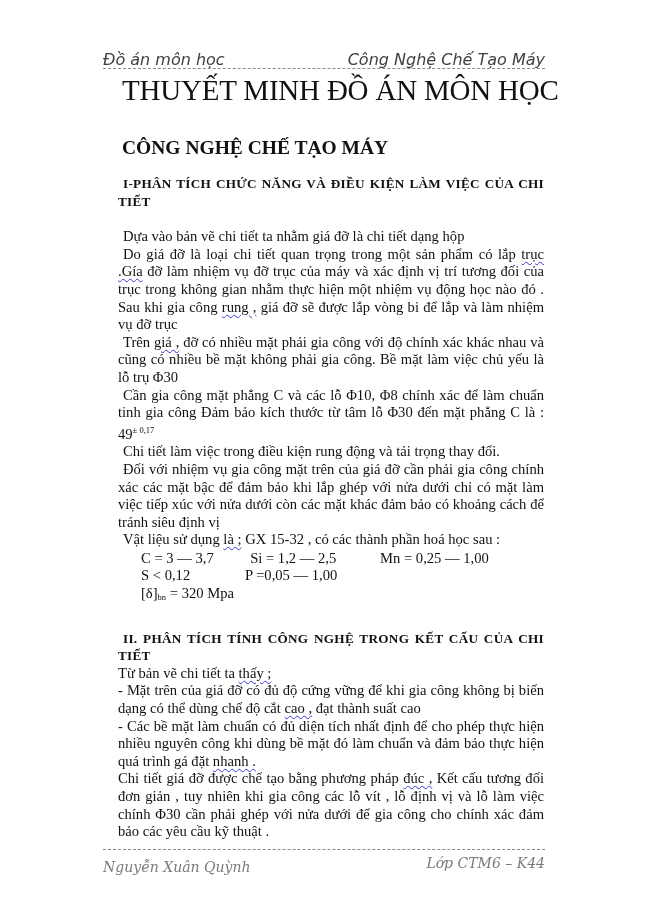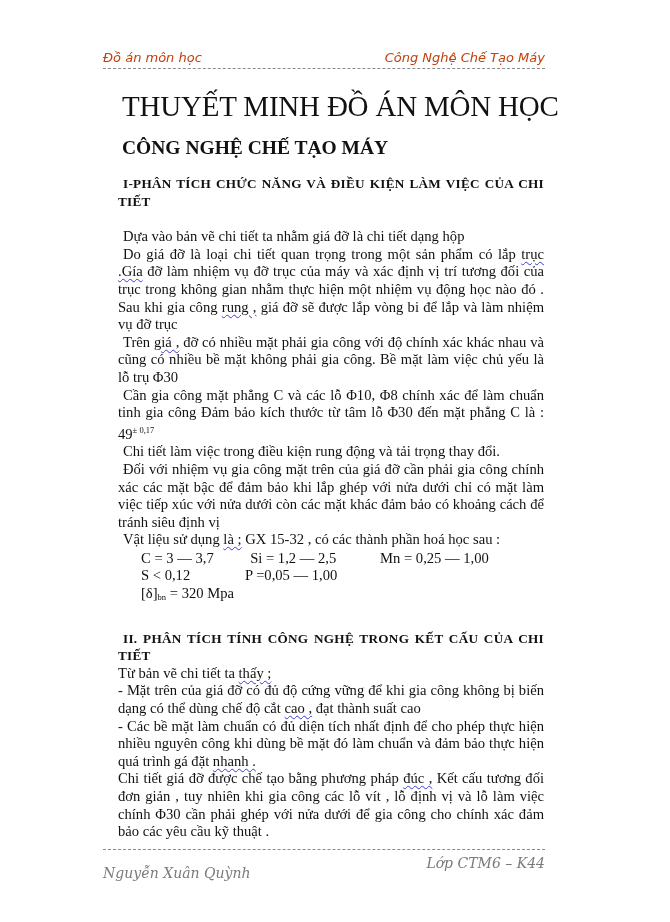--- a/index.html
+++ b/index.html
@@ -2,31 +2,31 @@
 <html><head>
 <meta charset="utf-8">
 <style>
   html, body { margin: 0; padding: 0; background: #ffffff; }
   body { width: 670px; height: 922px; position: relative; overflow: hidden;
          font-family: "Liberation Serif", "DejaVu Serif", serif; color: #111; }
   .page { position: absolute; left: 0; top: 0; width: 670px; height: 922px; background: #fff; }
 
   .hdr { position: absolute; left: 103px; top: 48px; width: 442px; height: 20px;
          border-bottom: 1px dashed #8a8a8a; font-family: "DejaVu Sans", sans-serif;
-         font-style: italic; font-size: 13px; color: #c2410c; }
+         font-style: italic; font-size: 16px; color: #404040; }
   .hdr .l { position: absolute; left: 0; top: 2px; }
   .hdr .r { position: absolute; right: 0; top: 2px; }
 
   .ftr { position: absolute; left: 103px; top: 849px; width: 442px; height: 26px;
          border-top: 1px dashed #8a8a8a; font-family: "DejaVu Serif", serif;
          font-style: italic; font-size: 14px; color: #7a7a7a; }
-  .ftr .l { position: absolute; left: 0; top: 15px; }
+  .ftr .l { position: absolute; left: 0; top: 9px; }
   .ftr .r { position: absolute; right: 0; top: 5px; }
 
-  .title { position: absolute; left: 122px; top: 90px; font-size: 29px; font-weight: normal; letter-spacing: -0.2px; white-space: nowrap; }
+  .title { position: absolute; left: 122px; top: 74px; font-size: 29px; font-weight: normal; letter-spacing: -0.2px; white-space: nowrap; }
   .subtitle { position: absolute; left: 122px; top: 137px; font-size: 19.5px; font-weight: bold; white-space: nowrap; }
 
   .body { position: absolute; left: 118px; top: 175px; width: 426px; font-size: 14.6px; line-height: 17.6px; }
   .body p { margin: 0; text-align: justify; text-indent: 5px; }
   .h1 { font-weight: bold; font-size: 13.2px; text-indent: 3px; letter-spacing: 0.3px; margin: 0; text-align: justify; }
   .gap { height: 18px; }
   .ind { text-indent: 5px; }
   .list { margin: 1px; padding-left: 22px; }
   .list div { white-space: pre; }
   .squig { text-decoration: underline wavy #3a3ad8; text-decoration-thickness: 1px; text-underline-offset: 2px; }

